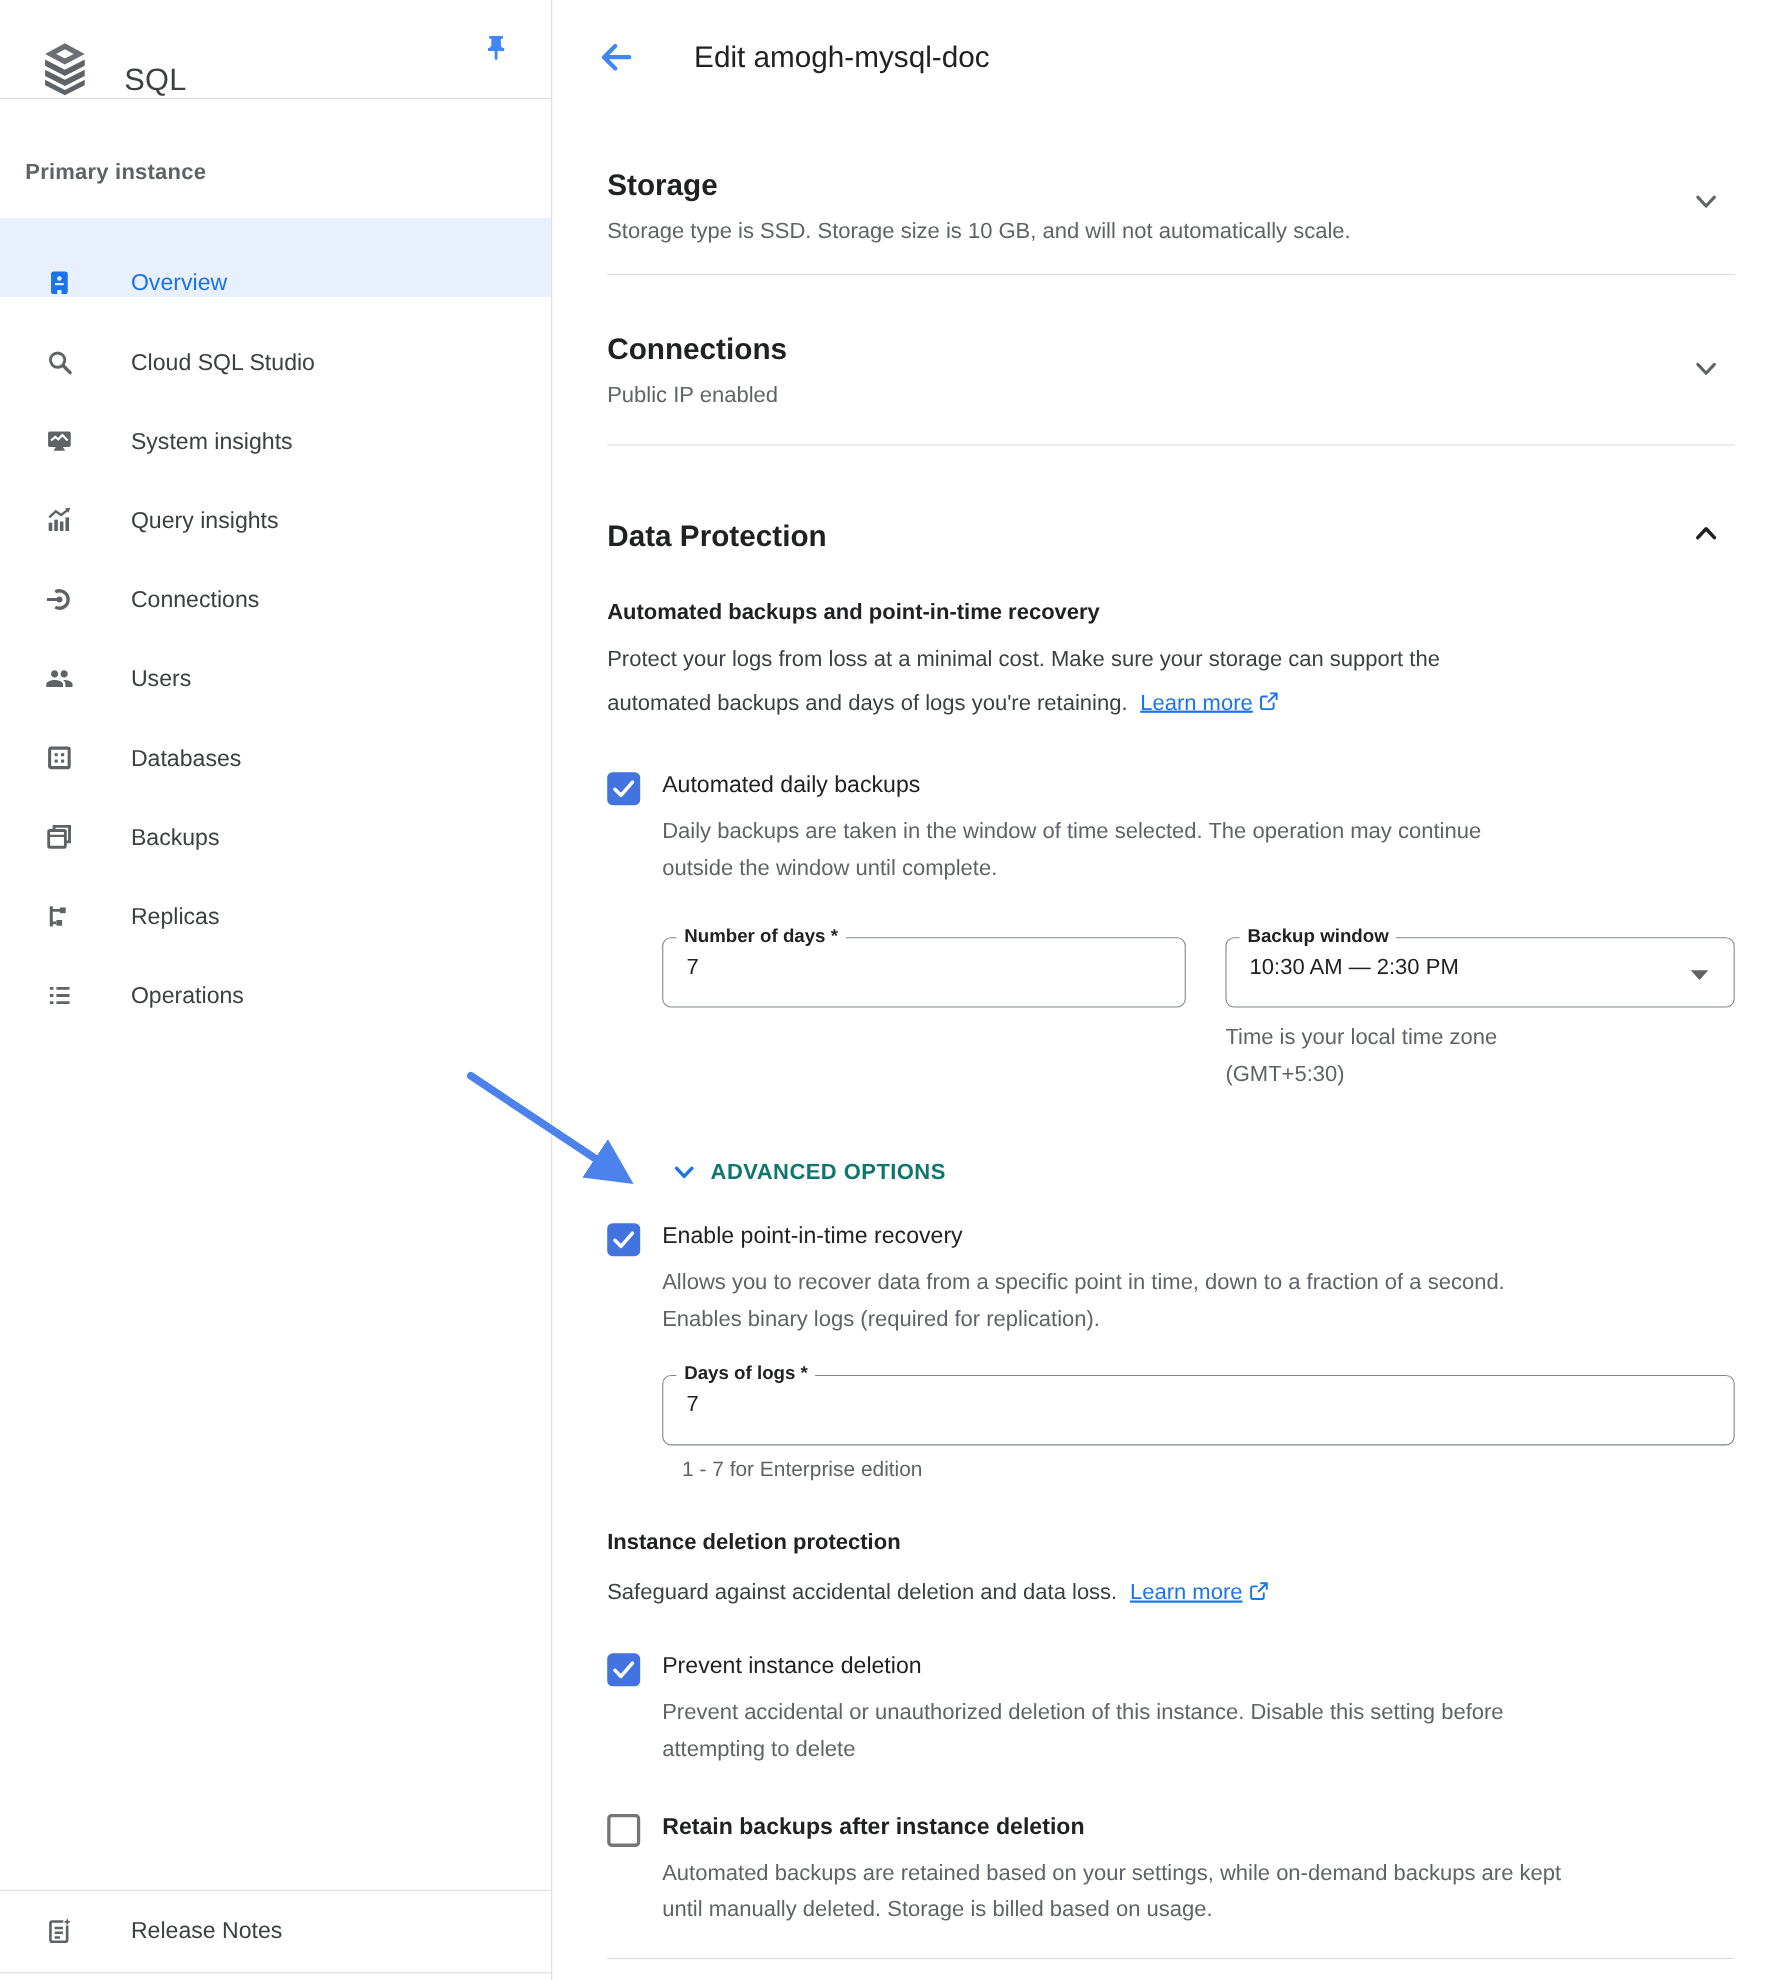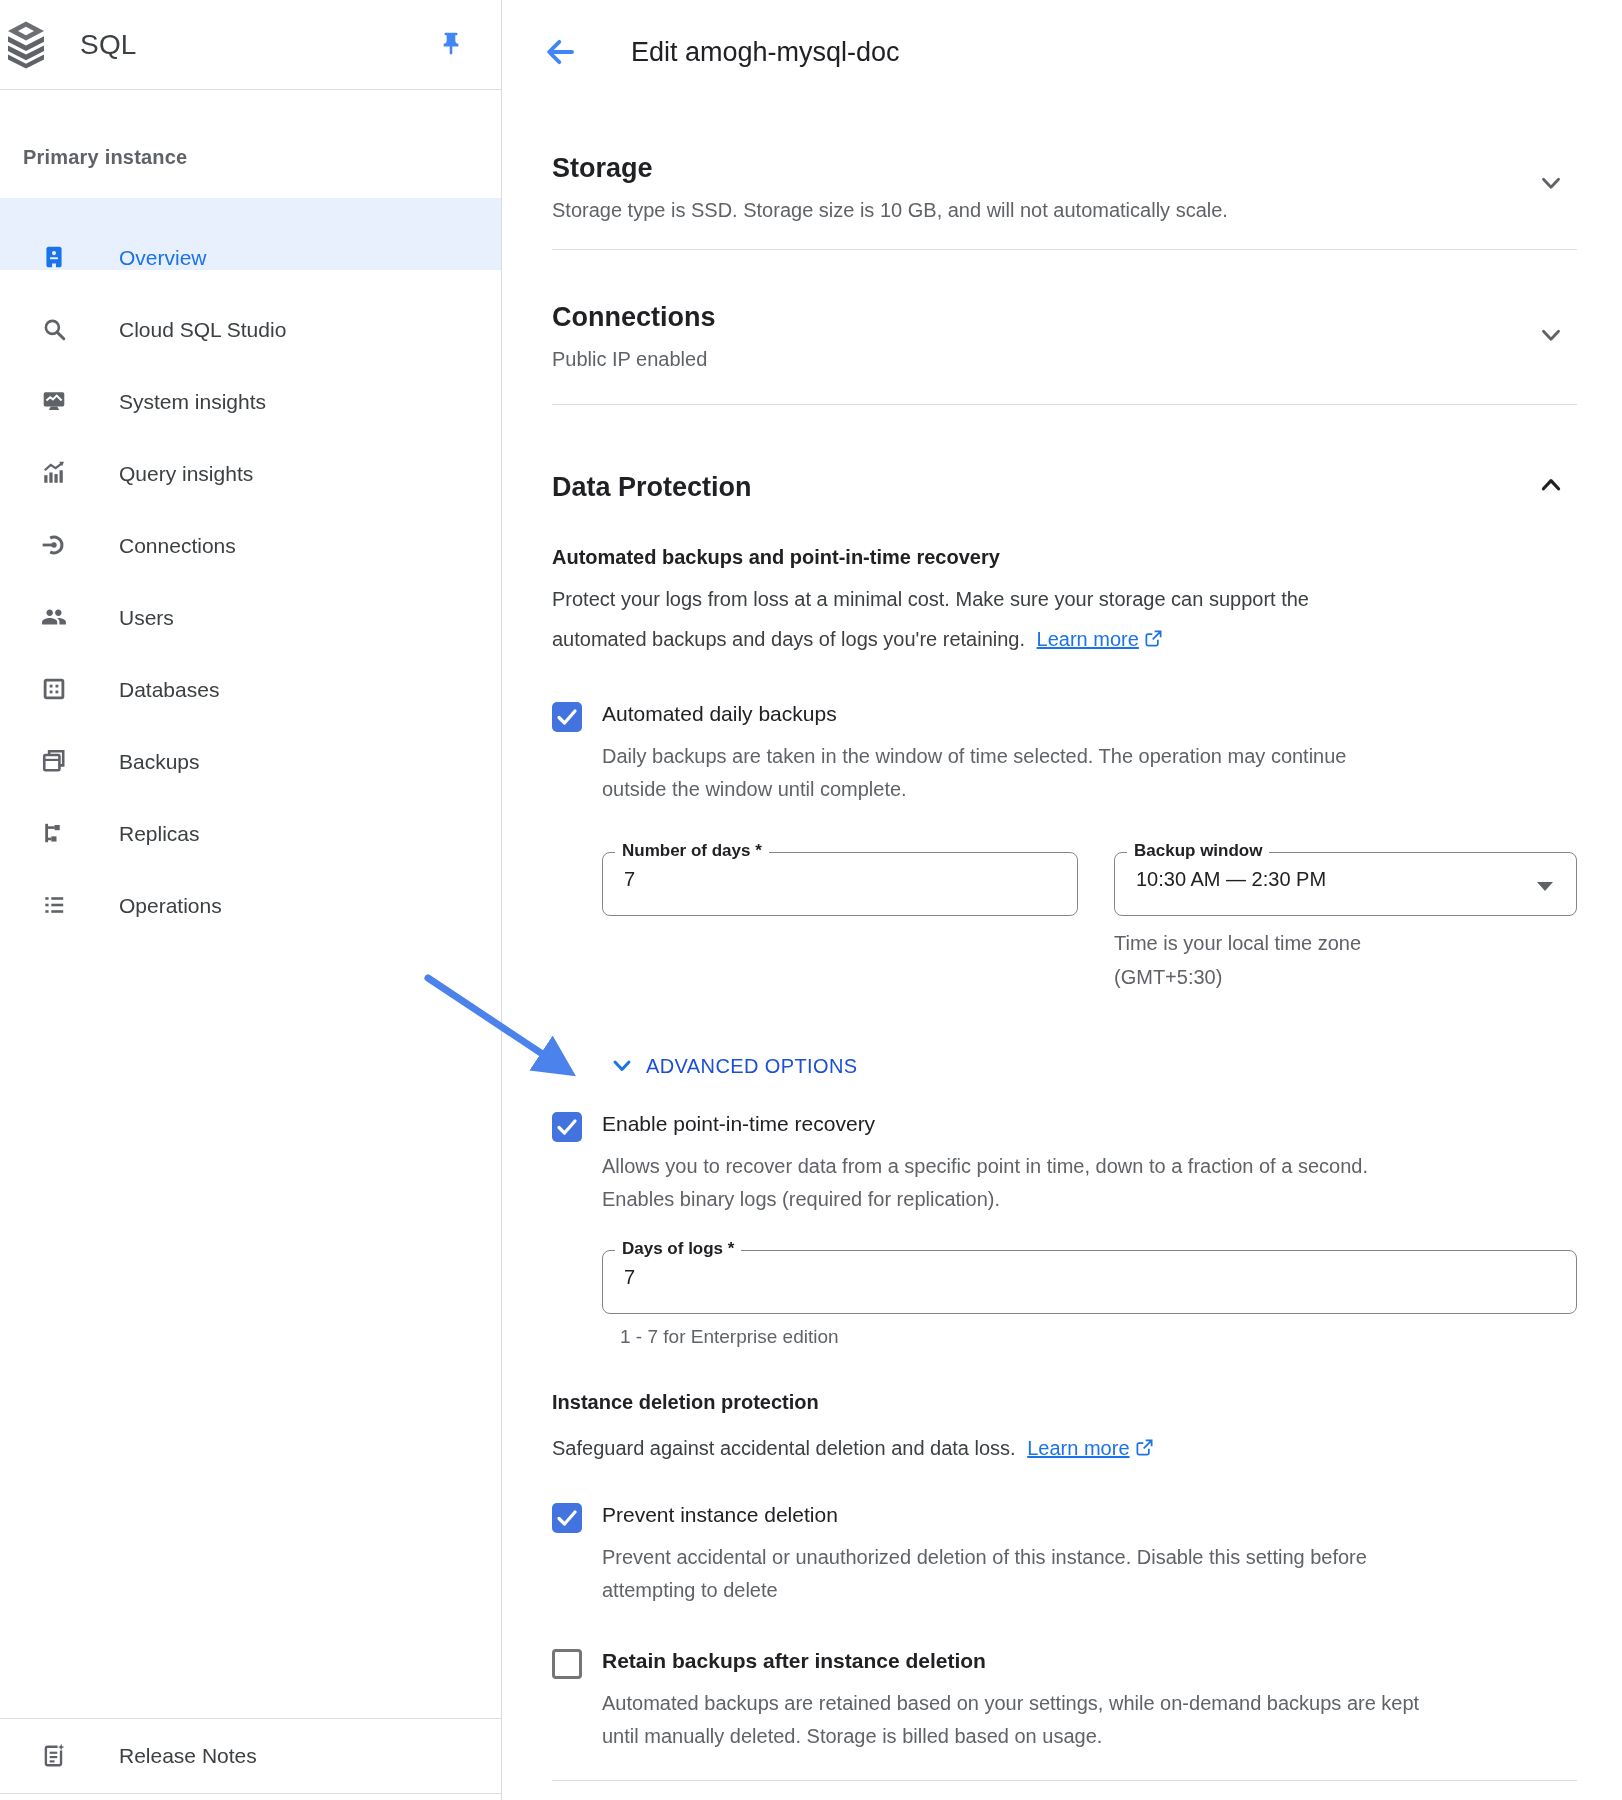--- a/index.html
+++ b/index.html
@@ -3,21 +3,21 @@
 <meta charset="utf-8">
 <style>
   * { margin:0; padding:0; box-sizing:border-box; }
   html,body { width:1622px; height:1800px; overflow:hidden; background:#fff;
     font-family:"Liberation Sans", sans-serif; color:#202124; }
 
   
   .sidebar { position:absolute; left:0; top:0; width:502px; height:1800px;
     background:#fff; border-right:1px solid #dadce0; }
   .side-header { height:90px; border-bottom:1px solid #dadce0; display:flex;
-    align-items:center; position:relative; }
+    align-items:flex-end; padding-left:33px; position:relative; }
   .side-header .logo { width:52px; height:52px; }
   .side-header .product { font-size:28px; color:#3c4043; margin-left:28px; letter-spacing:.2px; }
   .pin-btn { position:absolute; right:34px; top:28px; width:32px; height:32px;
     display:flex; align-items:center; justify-content:center; cursor:pointer; }
   .side-label { margin:53px 0 0 23px; font-size:20px; font-weight:600; color:#5f6368;
     line-height:28px; letter-spacing:.2px; }
   .nav { margin-top:27px; }
   .nav-item { height:72px; display:flex; align-items:flex-end; color:#3c4043; cursor:pointer; }
   .nav-item .nicon { width:26px; height:26px; margin-left:41px; color:#5f6368; flex:none; }
   .nav-item .nlabel { margin-left:52px; font-size:21px; }
@@ -65,21 +65,21 @@
   .select-arrow { position:absolute; right:23px; top:29px; width:0; height:0;
     border-left:8px solid transparent; border-right:8px solid transparent;
     border-top:9px solid #5f6368; cursor:pointer; }
   .field-note { margin-top:10px; font-size:20px; color:#5f6368; line-height:34px; }
   .field-helper { margin:10px 0 0 18px; font-size:19px; color:#5f6368; line-height:26px; }
   .nod-field { width:476px; flex:none; }
   .bw-wrap { flex:1; }
   .dol-wrap { margin-left:50px; }
 
   .adv-row { margin-left:58px; display:flex; align-items:center; cursor:pointer; }
-  .adv-label { margin-left:12px; font-size:20px; font-weight:400; color:#1d4ed8; letter-spacing:.4px; }
+  .adv-label { margin-left:12px; font-size:20px; font-weight:700; color:#0f766e; letter-spacing:.4px; }
 
   .annotation-arrow { position:absolute; left:390px; top:945px; width:230px; height:170px;
     pointer-events:none; z-index:5; }
 </style>
 </head>
 <body>
 
 <div class="sidebar">
   <div class="side-header">
     <svg class="logo" viewBox="0 0 24 26">

